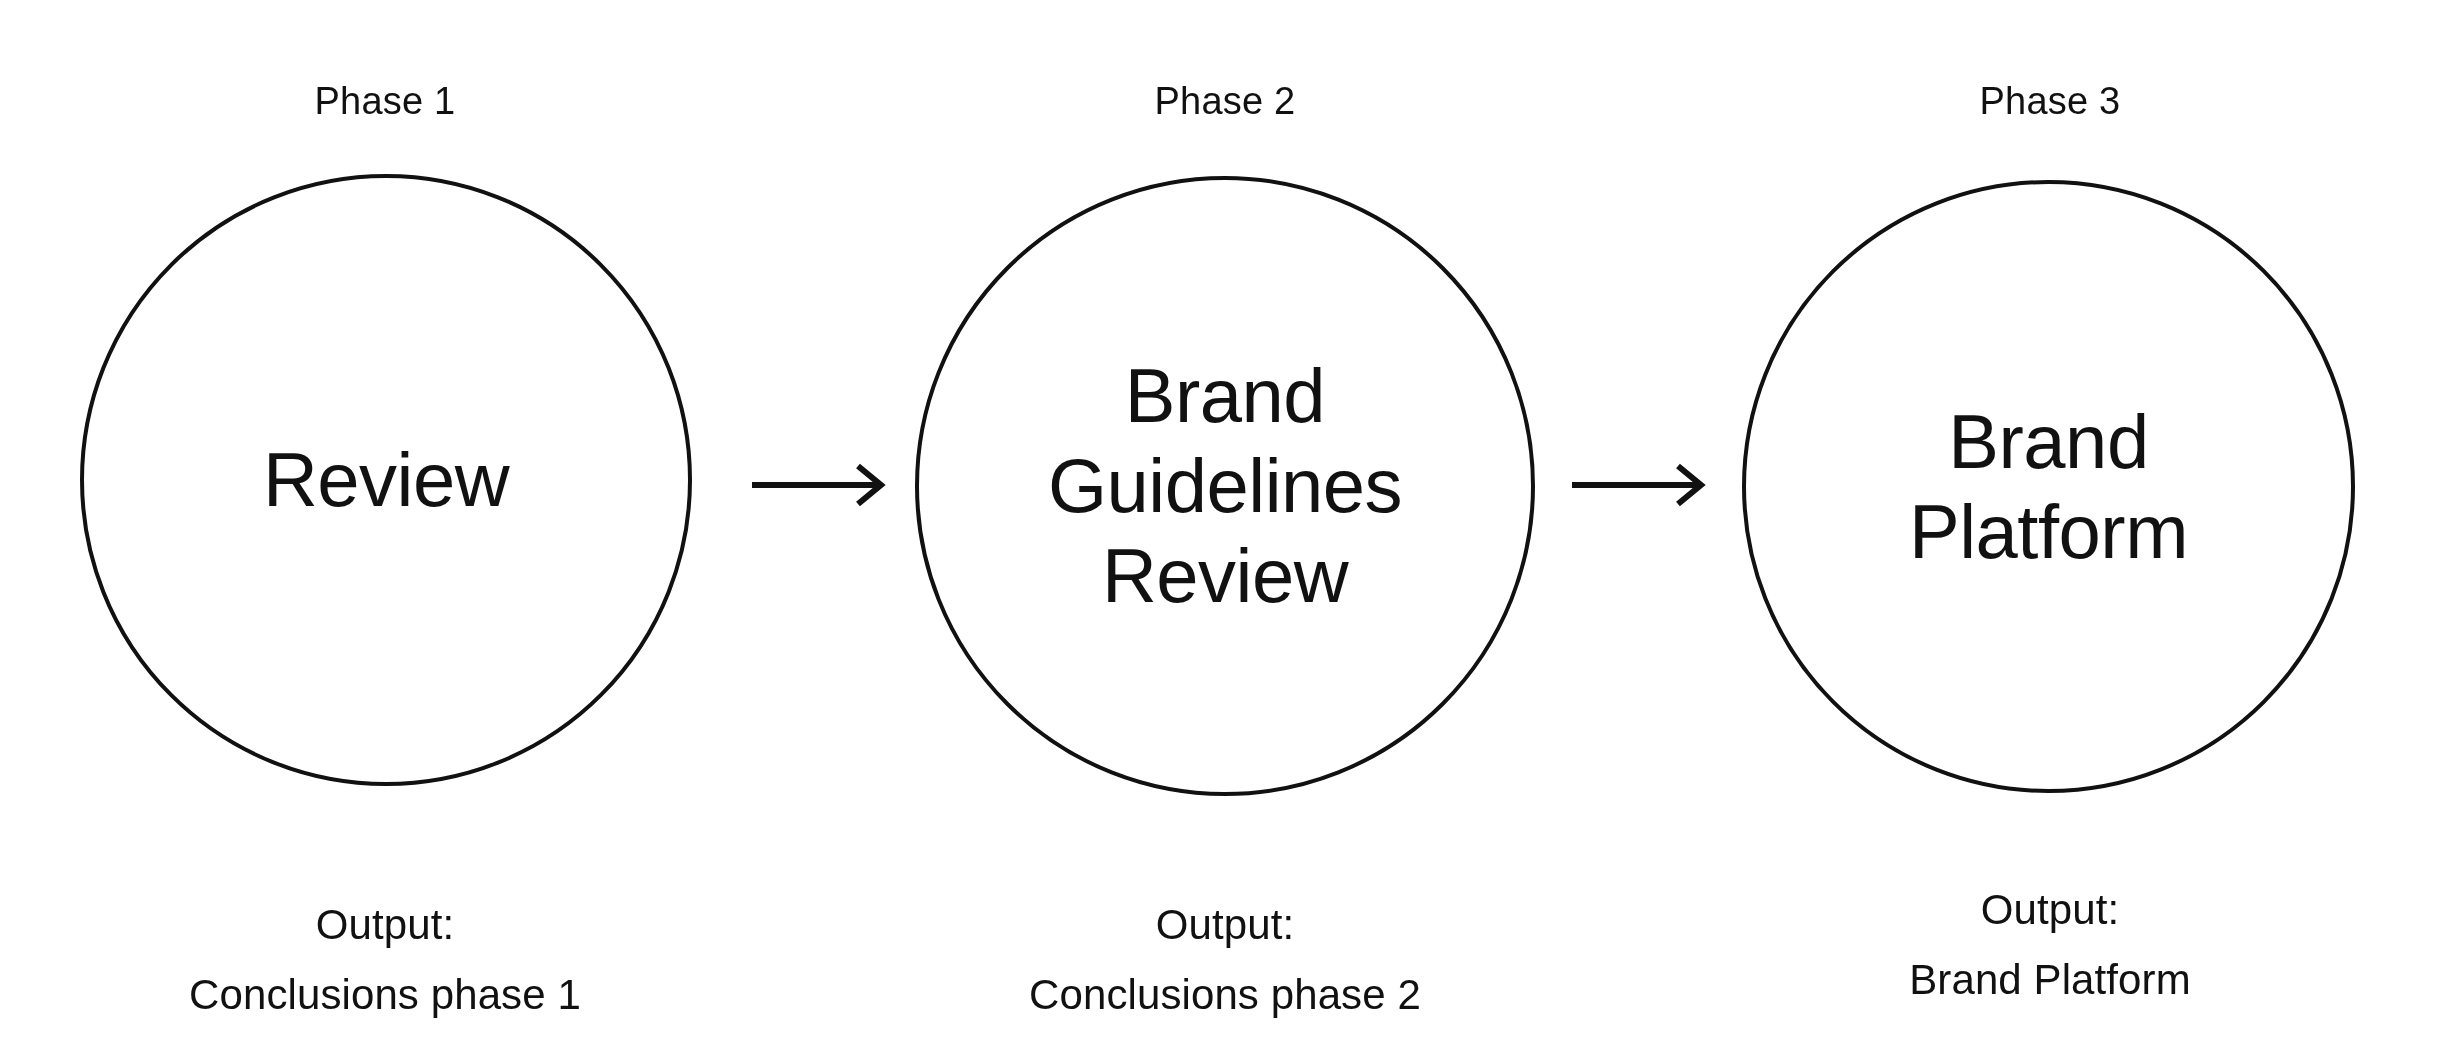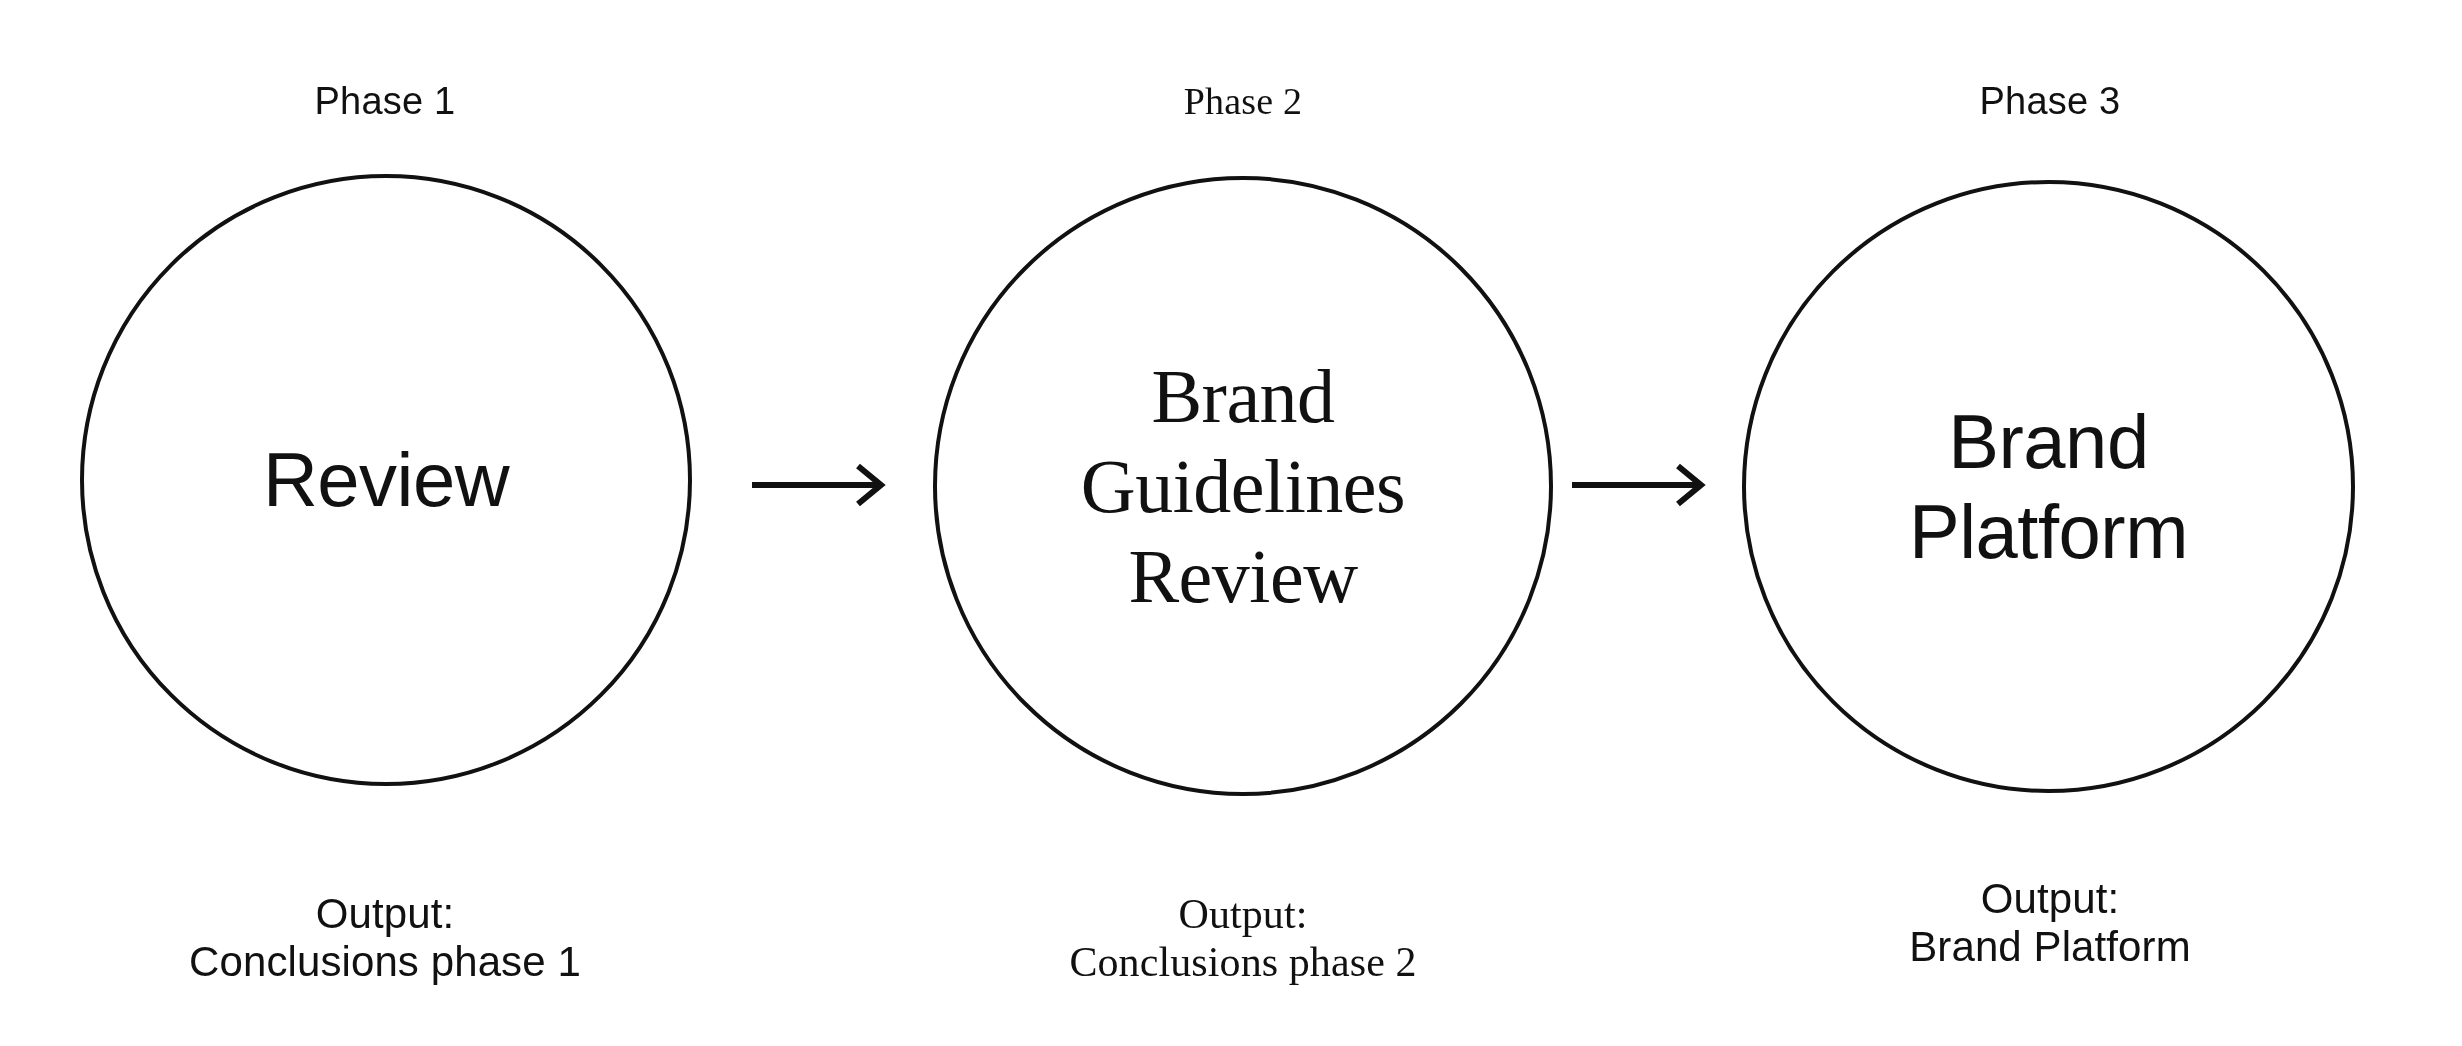--- a/index.html
+++ b/index.html
@@ -60,29 +60,29 @@
     padding: 0 20px;
     white-space: pre-line;
   }
 
   .output {
     position: absolute;
     left: 0;
     width: 100%;
     text-align: center;
     font-size: 42px;
-    line-height: 48px;
+    line-height: 70px;
     letter-spacing: 0.1px;
     color: #111111;
     white-space: pre-line;
   }
 
   
   #phase-1 { left: 0px;    width: 770px; }
-  #phase-2 { left: 858px;  width: 770px; font-family: Liberation Serif, serif; }
+  #phase-2 { left: 840px;  width: 770px; }
   #phase-3 { left: 1660px; width: 780px; }
 
   #circle-1 { left: 80px;  top: 174px; width: 612px; height: 612px; }
   #circle-2 { left: 75px;  top: 176px; width: 620px; height: 620px; }
   #circle-3 { left: 82px;  top: 180px; width: 613px; height: 613px; }
 
   #output-1 { top: 890px; }
   #output-2 { top: 890px; }
   #output-3 { top: 875px; }
 

